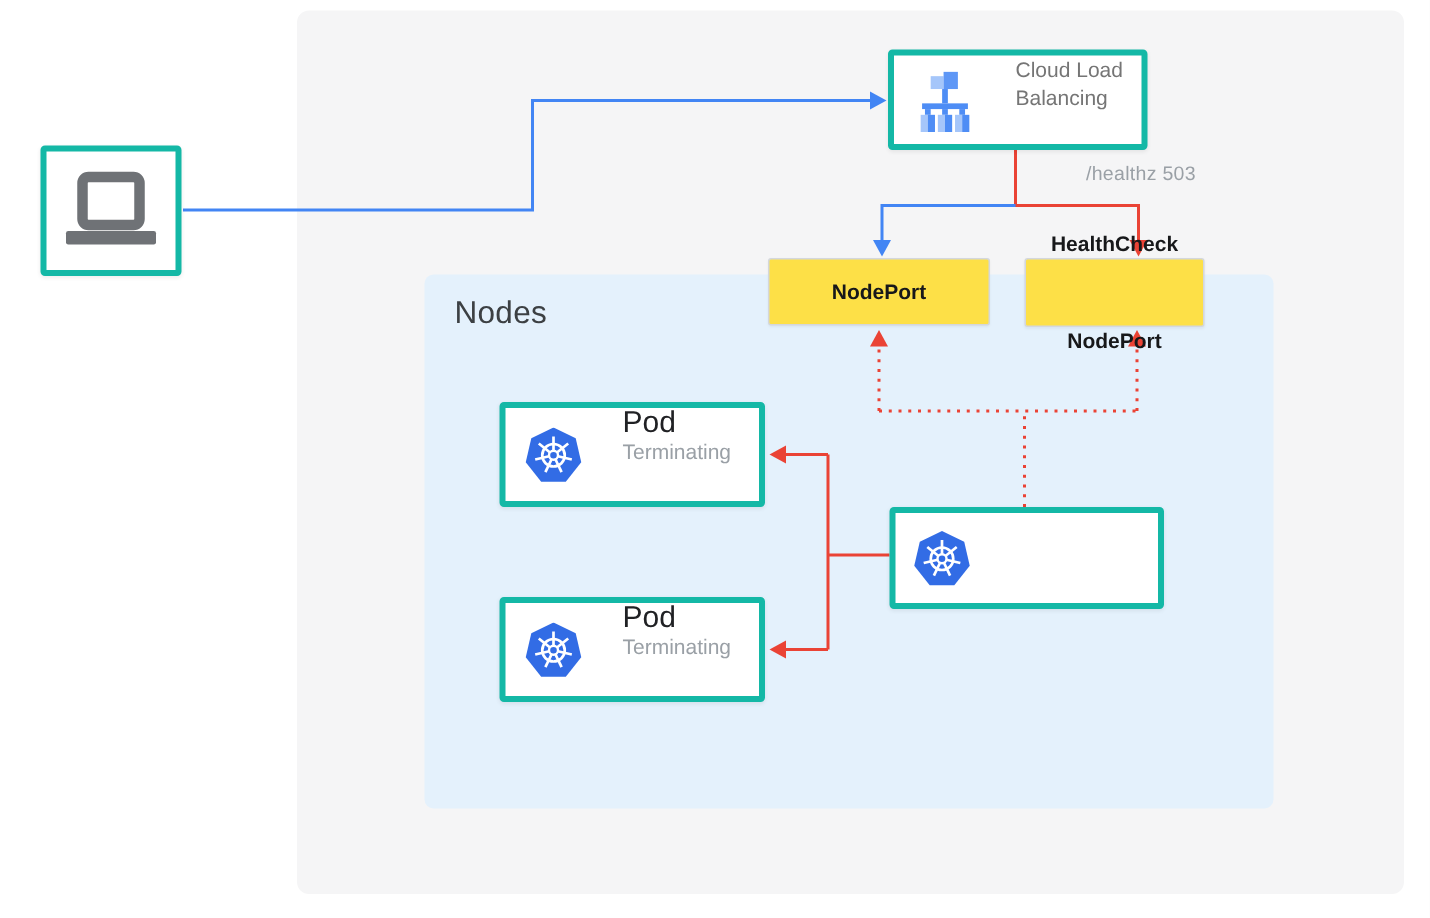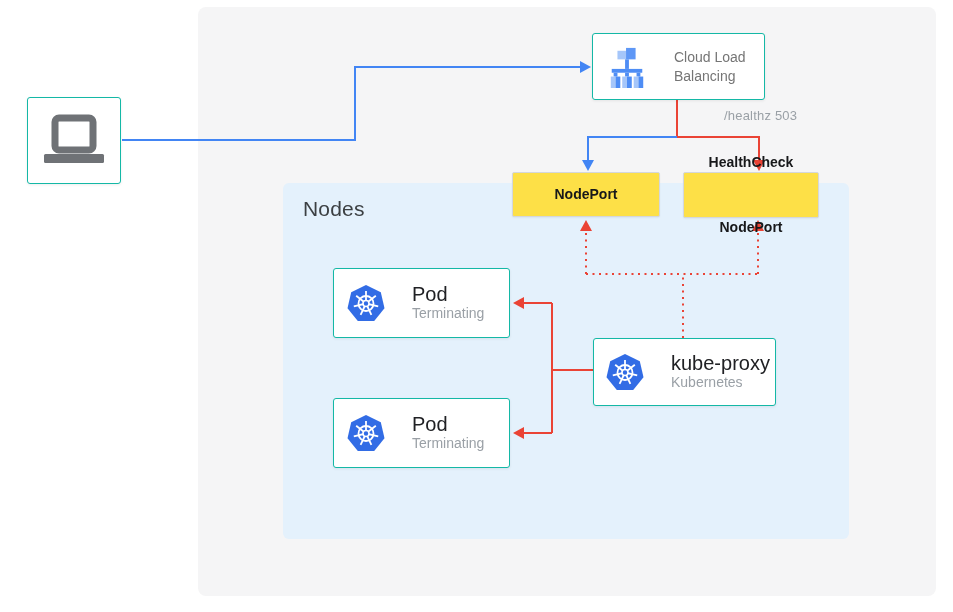--- a/index.html
+++ b/index.html
@@ -17,42 +17,42 @@
     background: #E4F1FC; border-radius: 6px;
   }
   .nodes-label {
     left: 303px; top: 197px;
     font-size: 21px; color: #3C4043; letter-spacing: .2px;
   }
 
   .card {
     position: absolute;
     background: #ffffff;
-    border: 1px solid #14b8a6;
+    border: 4px solid #14b8a6;
     border-radius: 3px;
     box-shadow: 0 1px 3px rgba(0,0,0,0.07);
-    display: flex; align-items: center;
+    display: flex; 
   }
 
   .laptop-box { left: 27px; top: 97px; width: 94px; height: 87px; justify-content: center; }
 
   .clb-box { left: 592px; top: 33px; width: 173px; height: 67px; padding-left: 13px; }
   .clb-text { margin-left: 26px; font-size: 14px; line-height: 19px; color: #757575; }
 
   .port-box {
     position: absolute;
     background: #fde047;
     border: 1px solid #D4D7DB;
     border-radius: 2px;
     box-shadow: 0 1px 2px rgba(0,0,0,0.05);
     display: flex; flex-direction: column; align-items: center; justify-content: center;
     font-size: 14px; font-weight: bold; color: #17181A; line-height: 17px; text-align: center;
   }
   .nodeport-box { left: 512px; top: 172px; width: 148px; height: 45px; }
-  .healthcheck-box { left: 683px; top: 172px; width: 136px; height: 46px; gap: 48px; }
+  .healthcheck-box { left: 683px; top: 172px; width: 120px; height: 46px; gap: 48px; }
 
   .entity-title { font-size: 20px; color: #202124; line-height: 20px; }
   .entity-sub { font-size: 14px; color: #9AA0A6; line-height: 19px; }
 
   .pod-box-1 { left: 333px; top: 268px; width: 177px; height: 70px; padding-left: 13px; }
   .pod-box-2 { left: 333px; top: 398px; width: 177px; height: 70px; padding-left: 13px; }
   .kubeproxy-box { left: 593px; top: 338px; width: 183px; height: 68px; padding-left: 12px; }
   .entity-text { margin-left: 27px; }
 
   .healthz-label {
@@ -201,17 +201,13 @@
         <line x1="19" y1="18.5" x2="9.2" y2="10.7"></line>
         <line x1="19" y1="18.5" x2="6.8" y2="21.3"></line>
         <line x1="19" y1="18.5" x2="13.6" y2="29.8"></line>
         <line x1="19" y1="18.5" x2="24.4" y2="29.8"></line>
         <line x1="19" y1="18.5" x2="31.2" y2="21.3"></line>
         <line x1="19" y1="18.5" x2="28.8" y2="10.7"></line>
       </g>
       <circle cx="19" cy="18.5" r="3" fill="#326CE5" stroke="#ffffff" stroke-width="1.6"></circle>
     </svg>
   </span>
-  <div class="entity-text">
-    <div class="entity-title">kube-proxy</div>
-    <div class="entity-sub">Kubernetes</div>
-  </div>
 </div>
 
 </body></html>

